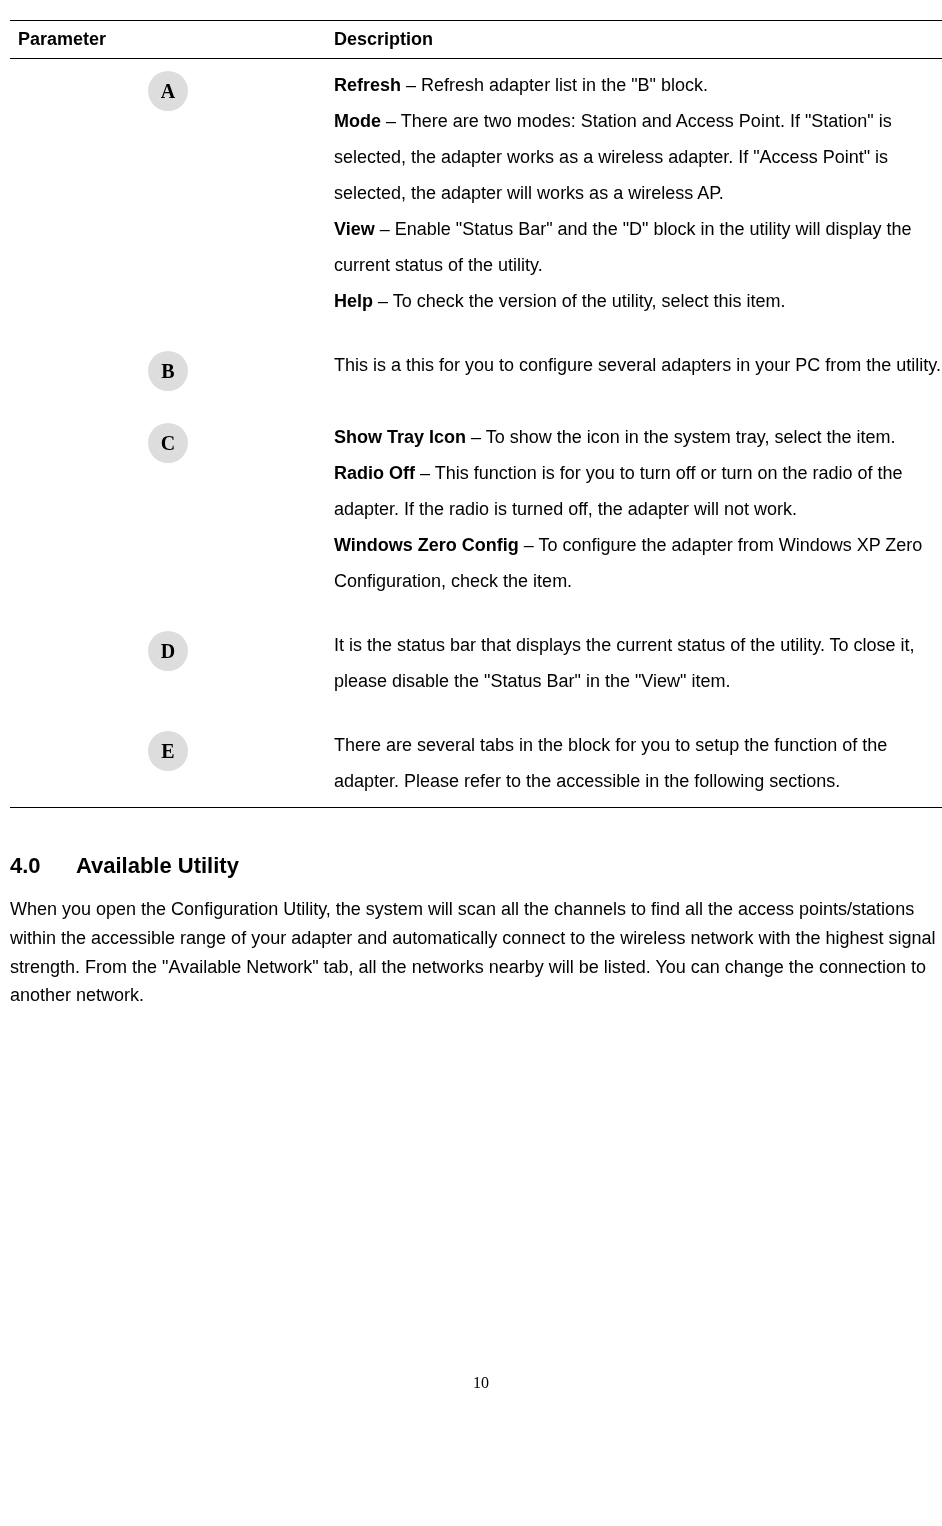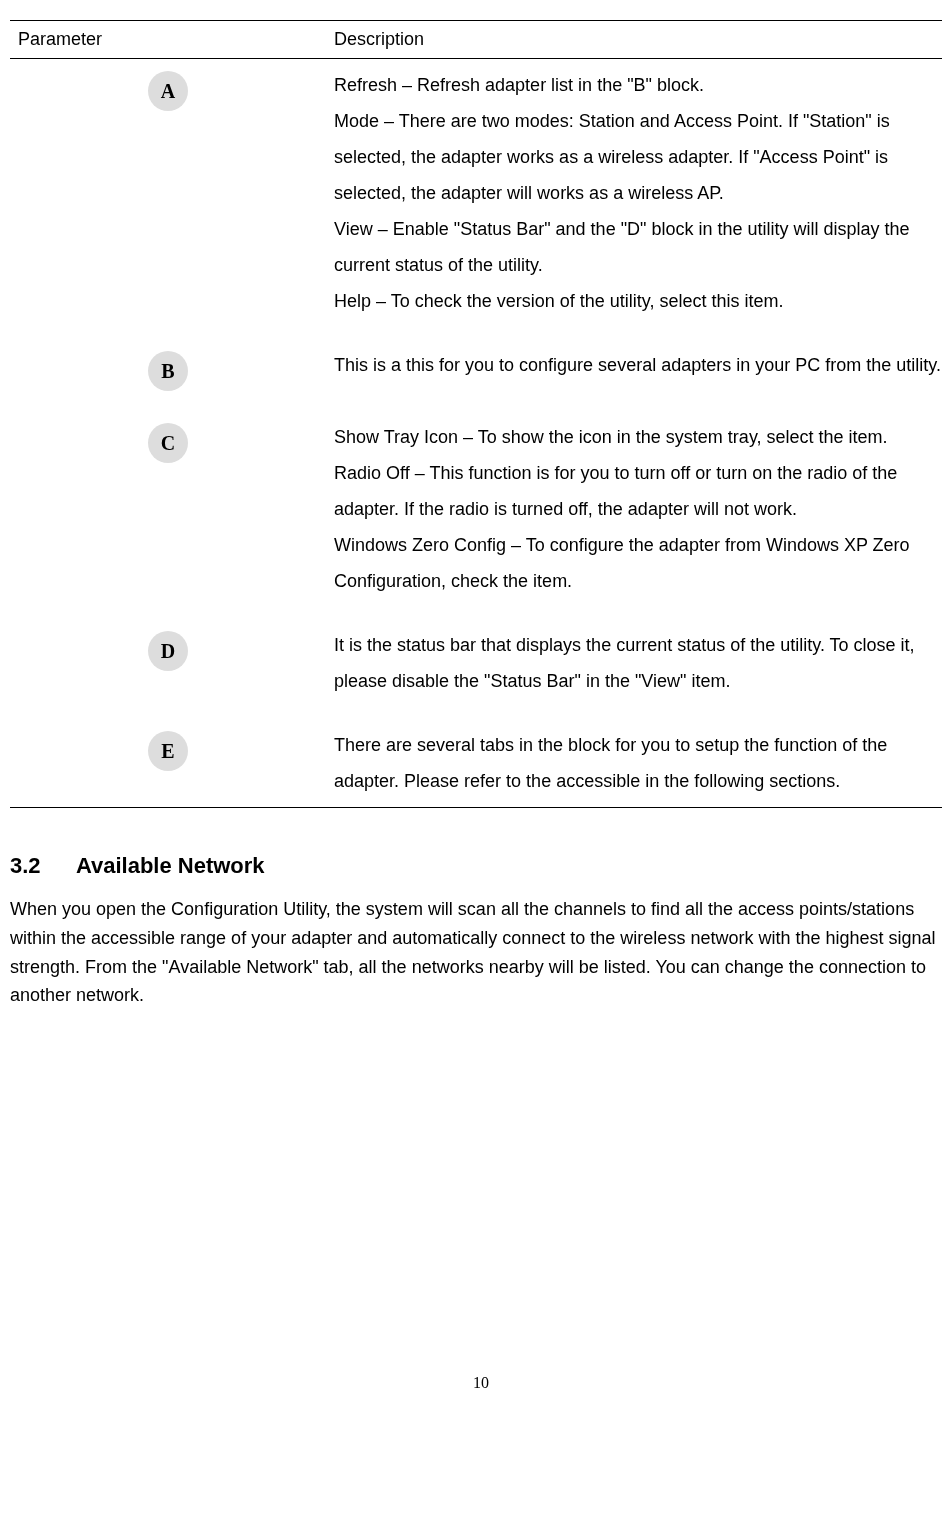--- a/index.html
+++ b/index.html
@@ -11,21 +11,21 @@
       line-height: 1.6;
       color: #000;
     }
     table {
       width: 100%;
       border-collapse: collapse;
       margin-bottom: 40px;
     }
     th {
       text-align: left;
-      font-weight: normal;
+      font-weight: bold;
       padding: 4px 8px;
       border-top: 1px solid #000;
       border-bottom: 1px solid #000;
     }
     td {
       vertical-align: top;
       padding: 8px 8px 20px 8px;
     }
     tr:last-child td {
       border-bottom: 1px solid #000;
@@ -64,21 +64,21 @@
     .section-body {
       line-height: 1.6;
     }
     .page-num {
       text-align: center;
       margin-top: 360px;
       font-family: 'Times New Roman', serif;
       font-size: 16px;
     }
     strong {
-      font-weight: normal;
+      font-weight: bold;
     }
   </style>
 </head>
 <body>
 
 <table>
   <thead>
     <tr>
       <th>Parameter</th>
       <th>Description</th>
@@ -102,19 +102,19 @@
         <td class="desc-col"><span>It is the status bar that displays the current status of the utility. To close it, please disable the "Status Bar" in the "View" item.</span></td>
       </tr>
       <tr>
         <td class="param-col"><span class="badge">E</span></td>
         <td class="desc-col"><span>There are several tabs in the block for you to setup the function of the adapter. Please refer to the accessible in the following sections.</span></td>
       </tr>
     </tbody>
 </table>
 
 <div class="section-heading">
-  <span class="section-num">3.2</span>
-  <span>Available Network</span>
+  <span class="section-num">4.0</span>
+  <span>Available Utility</span>
 </div>
 
 <div class="section-body">When you open the Configuration Utility, the system will scan all the channels to find all the access points/stations within the accessible range of your adapter and automatically connect to the wireless network with the highest signal strength. From the "Available Network" tab, all the networks nearby will be listed. You can change the connection to another network.</div>
 
 <div class="page-num">10</div>
 
 </body></html>

